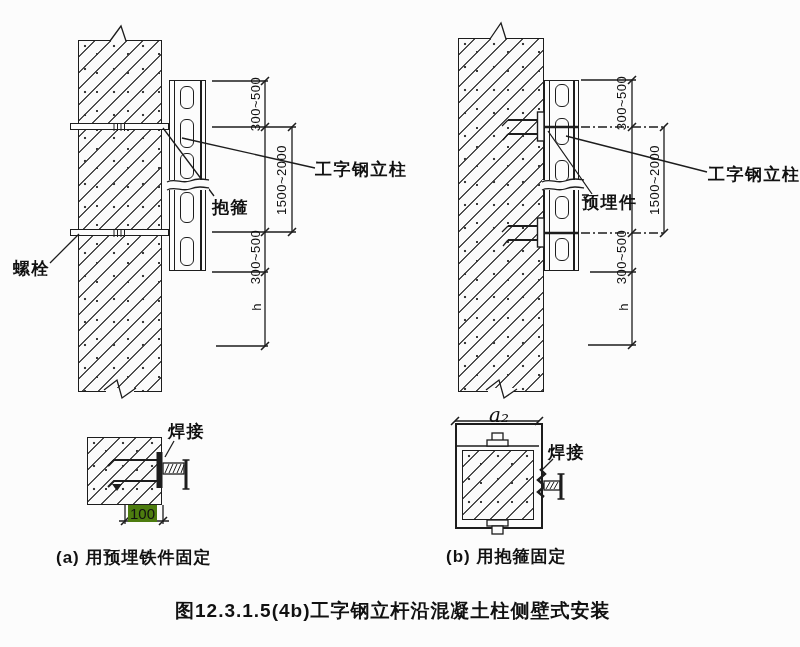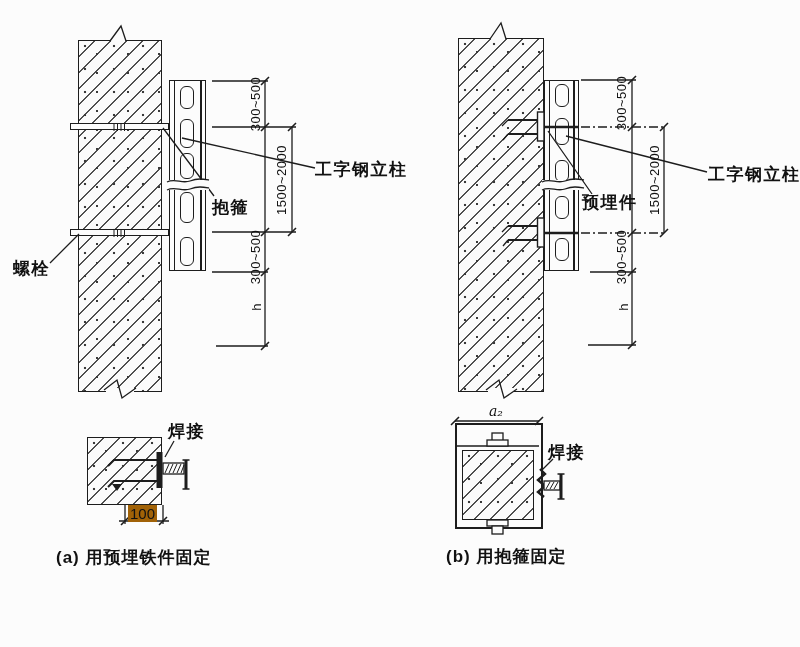--- a/index.html
+++ b/index.html
@@ -15,22 +15,22 @@
     background-size:29px 23px,31px 19px,auto;}
   .white{background:#fcfcfc;}
   .vline{position:absolute;top:0;bottom:0;width:1.3px;background:#1d1d1d;}
   .slot{position:absolute;width:12px;border:1.4px solid #1d1d1d;border-radius:6px;background:#fcfcfc;}
   .crossbar{position:absolute;height:5px;background:#fcfcfc;border:1.6px solid #1d1d1d;}
   .cjk{position:absolute;font-weight:bold;font-size:17px;letter-spacing:1.5px;white-space:nowrap;}
   .vdim{position:absolute;font-size:13px;letter-spacing:.5px;white-space:nowrap;
         transform:translate(-50%,-50%) rotate(-90deg);}
   .caption{position:absolute;font-weight:bold;font-size:17px;letter-spacing:1px;white-space:nowrap;}
   .figcap{position:absolute;font-weight:bold;font-size:19px;letter-spacing:1px;white-space:nowrap;}
-  .hdim{position:absolute;font-size:15px;background:#a16207;padding:0 2px;}
-  .a2dim{position:absolute;font-size:14px;font-family:"DejaVu Serif",serif;font-style:italic;}
+  .hdim{position:absolute;font-size:15px;background:#4d7c0f;padding:0 2px;}
+  .a2dim{position:absolute;font-size:20px;font-family:"DejaVu Serif",serif;font-style:italic;}
   svg.overlay{position:absolute;left:0;top:0;}
 </style>
 </head>
 <body>
 
 <div class="canvas">
 
   <div class="abs hatch outline" style="left:78px;top:40px;width:82px;height:350px;"></div>
   <div class="abs hatch outline" style="left:458px;top:38px;width:84px;height:352px;"></div>
 
@@ -175,13 +175,14 @@
   <div class="vdim" style="left:654px;top:180px;">1500~2000</div>
   <div class="vdim" style="left:621px;top:257px;">300~500</div>
   <div class="vdim" style="left:623px;top:307px;">h</div>
 
   <div class="cjk" style="left:168px;top:420px;">焊接</div>
   <div class="cjk" style="left:548px;top:441px;">焊接</div>
   <div class="hdim" style="left:128px;top:505px;">100</div>
   <div class="a2dim" style="left:489px;top:403px;">a₂</div>
   <div class="caption" style="left:446px;top:545px;">(b) 用抱箍固定</div>
   <div class="caption" style="left:56px;top:546px;">(a) 用预埋铁件固定</div>
+  <div class="figcap" style="left:175px;top:598px;">图12.3.1.5(4b)工字钢立杆沿混凝土柱侧壁式安装</div>
 </div>
 
 </body></html>

